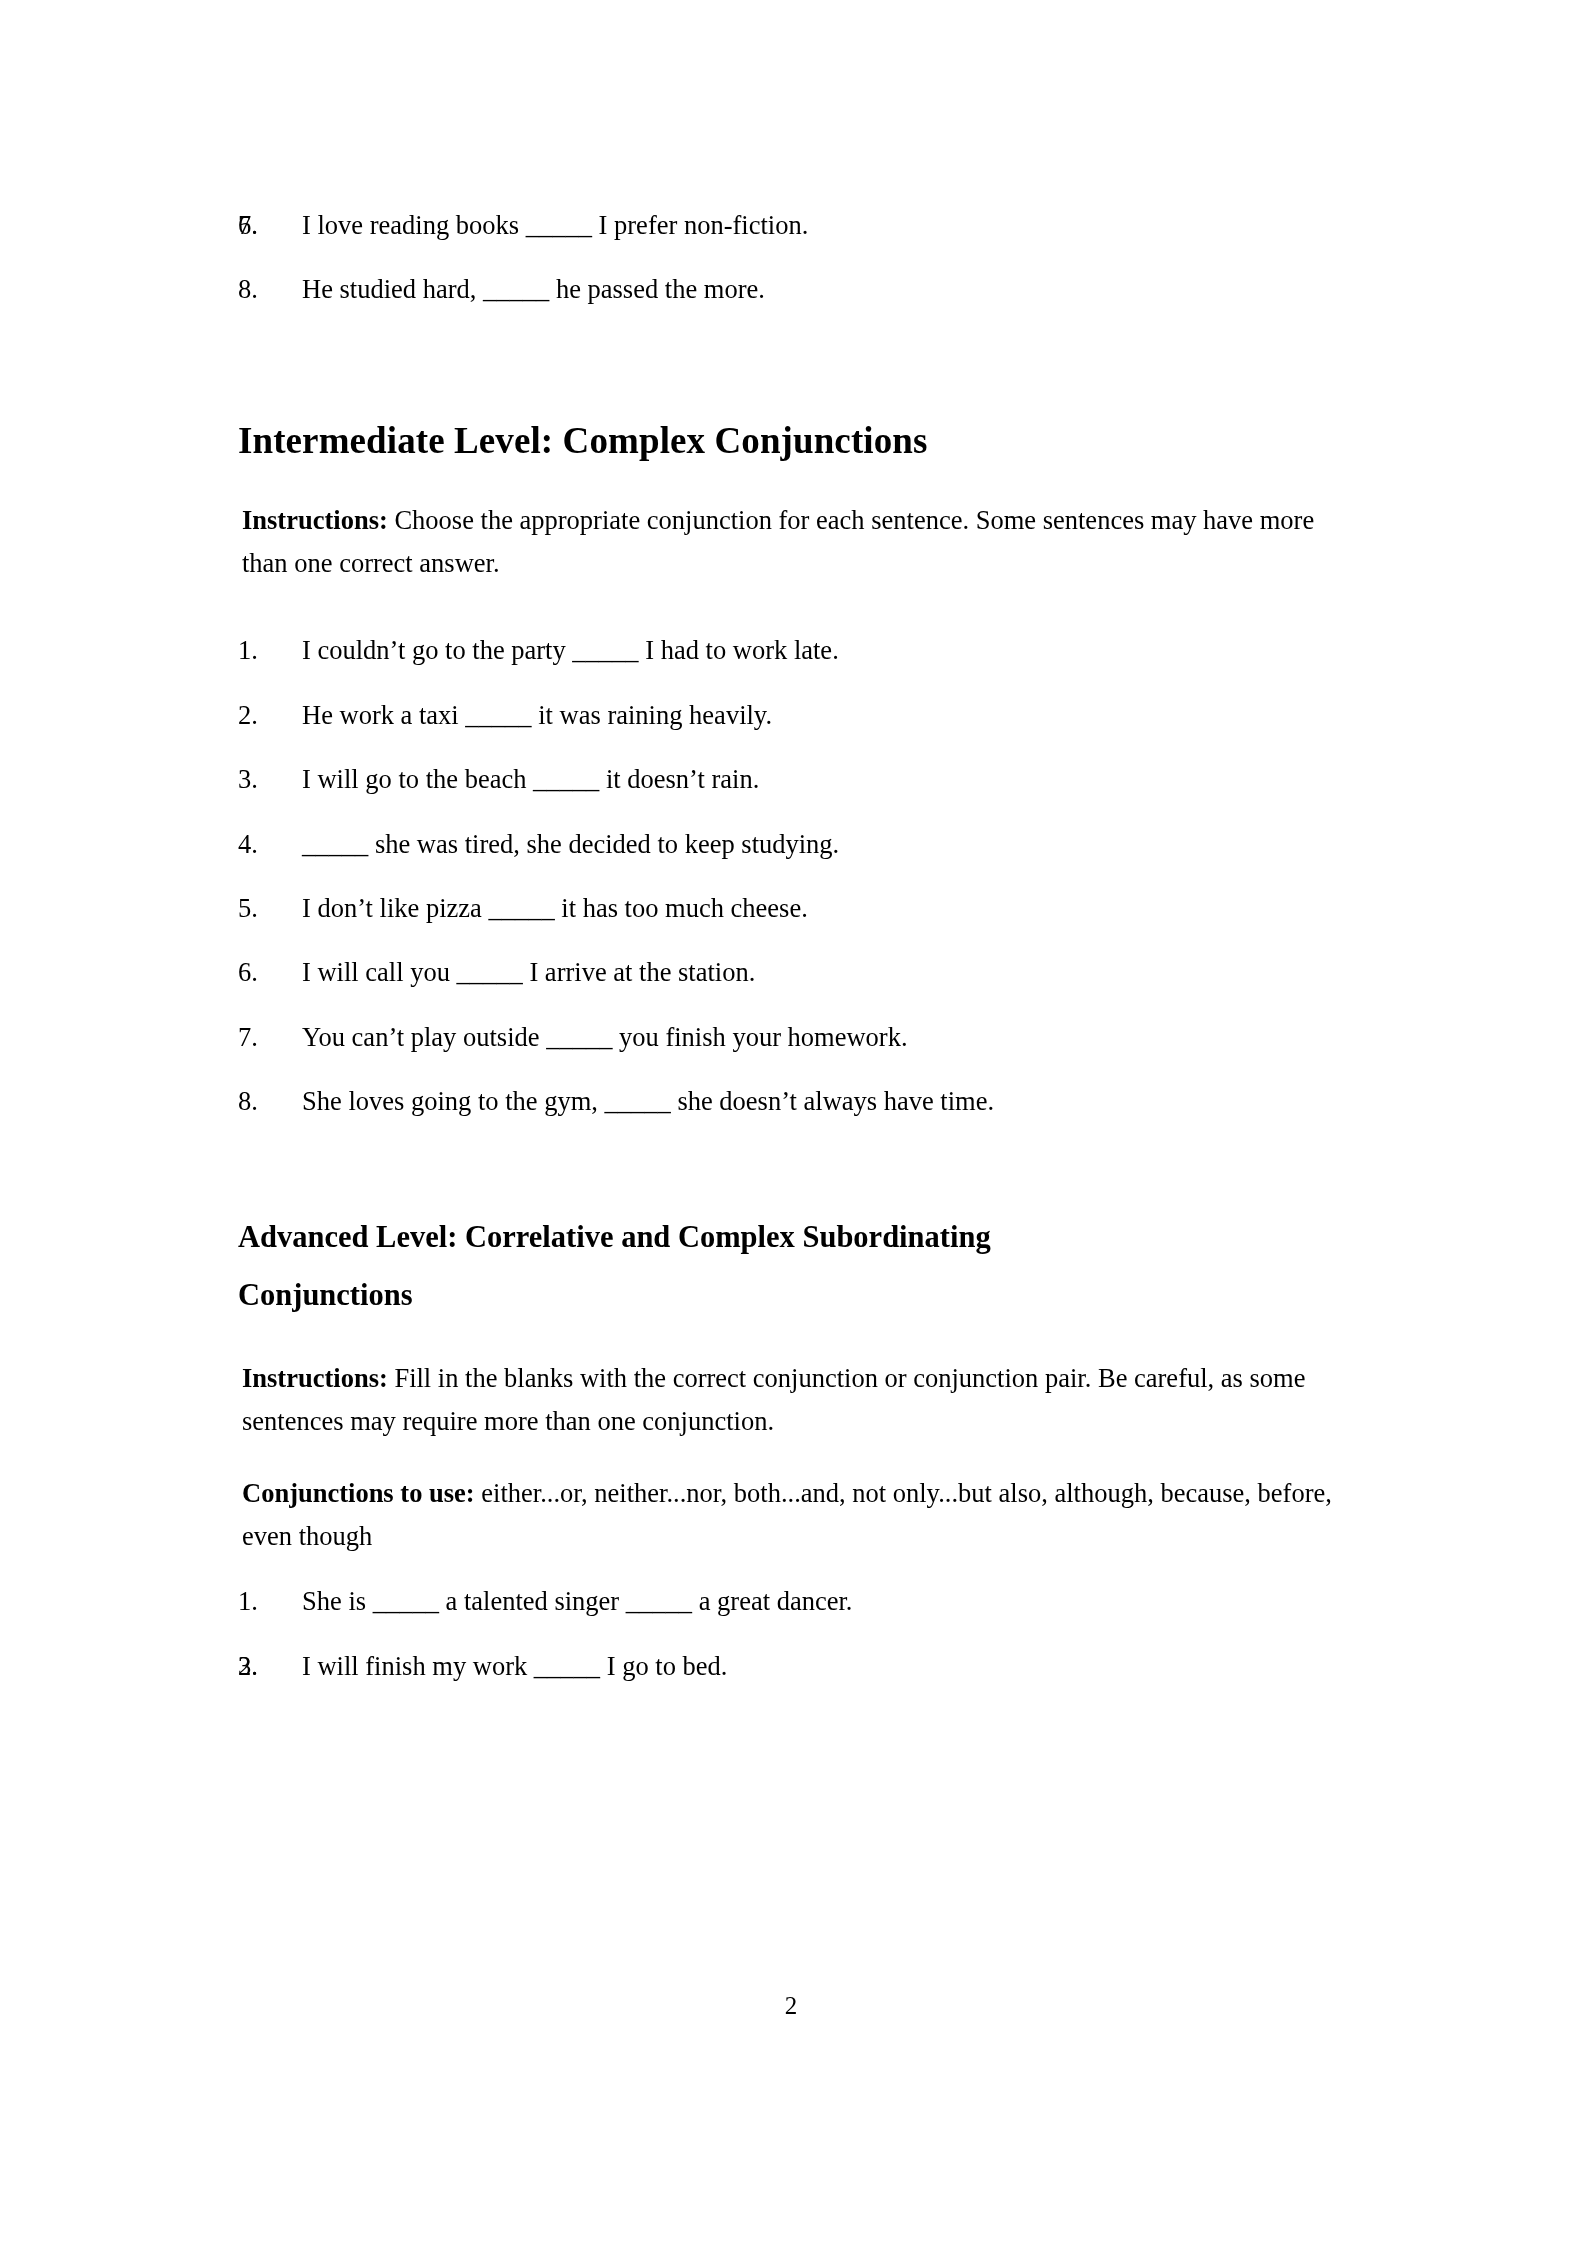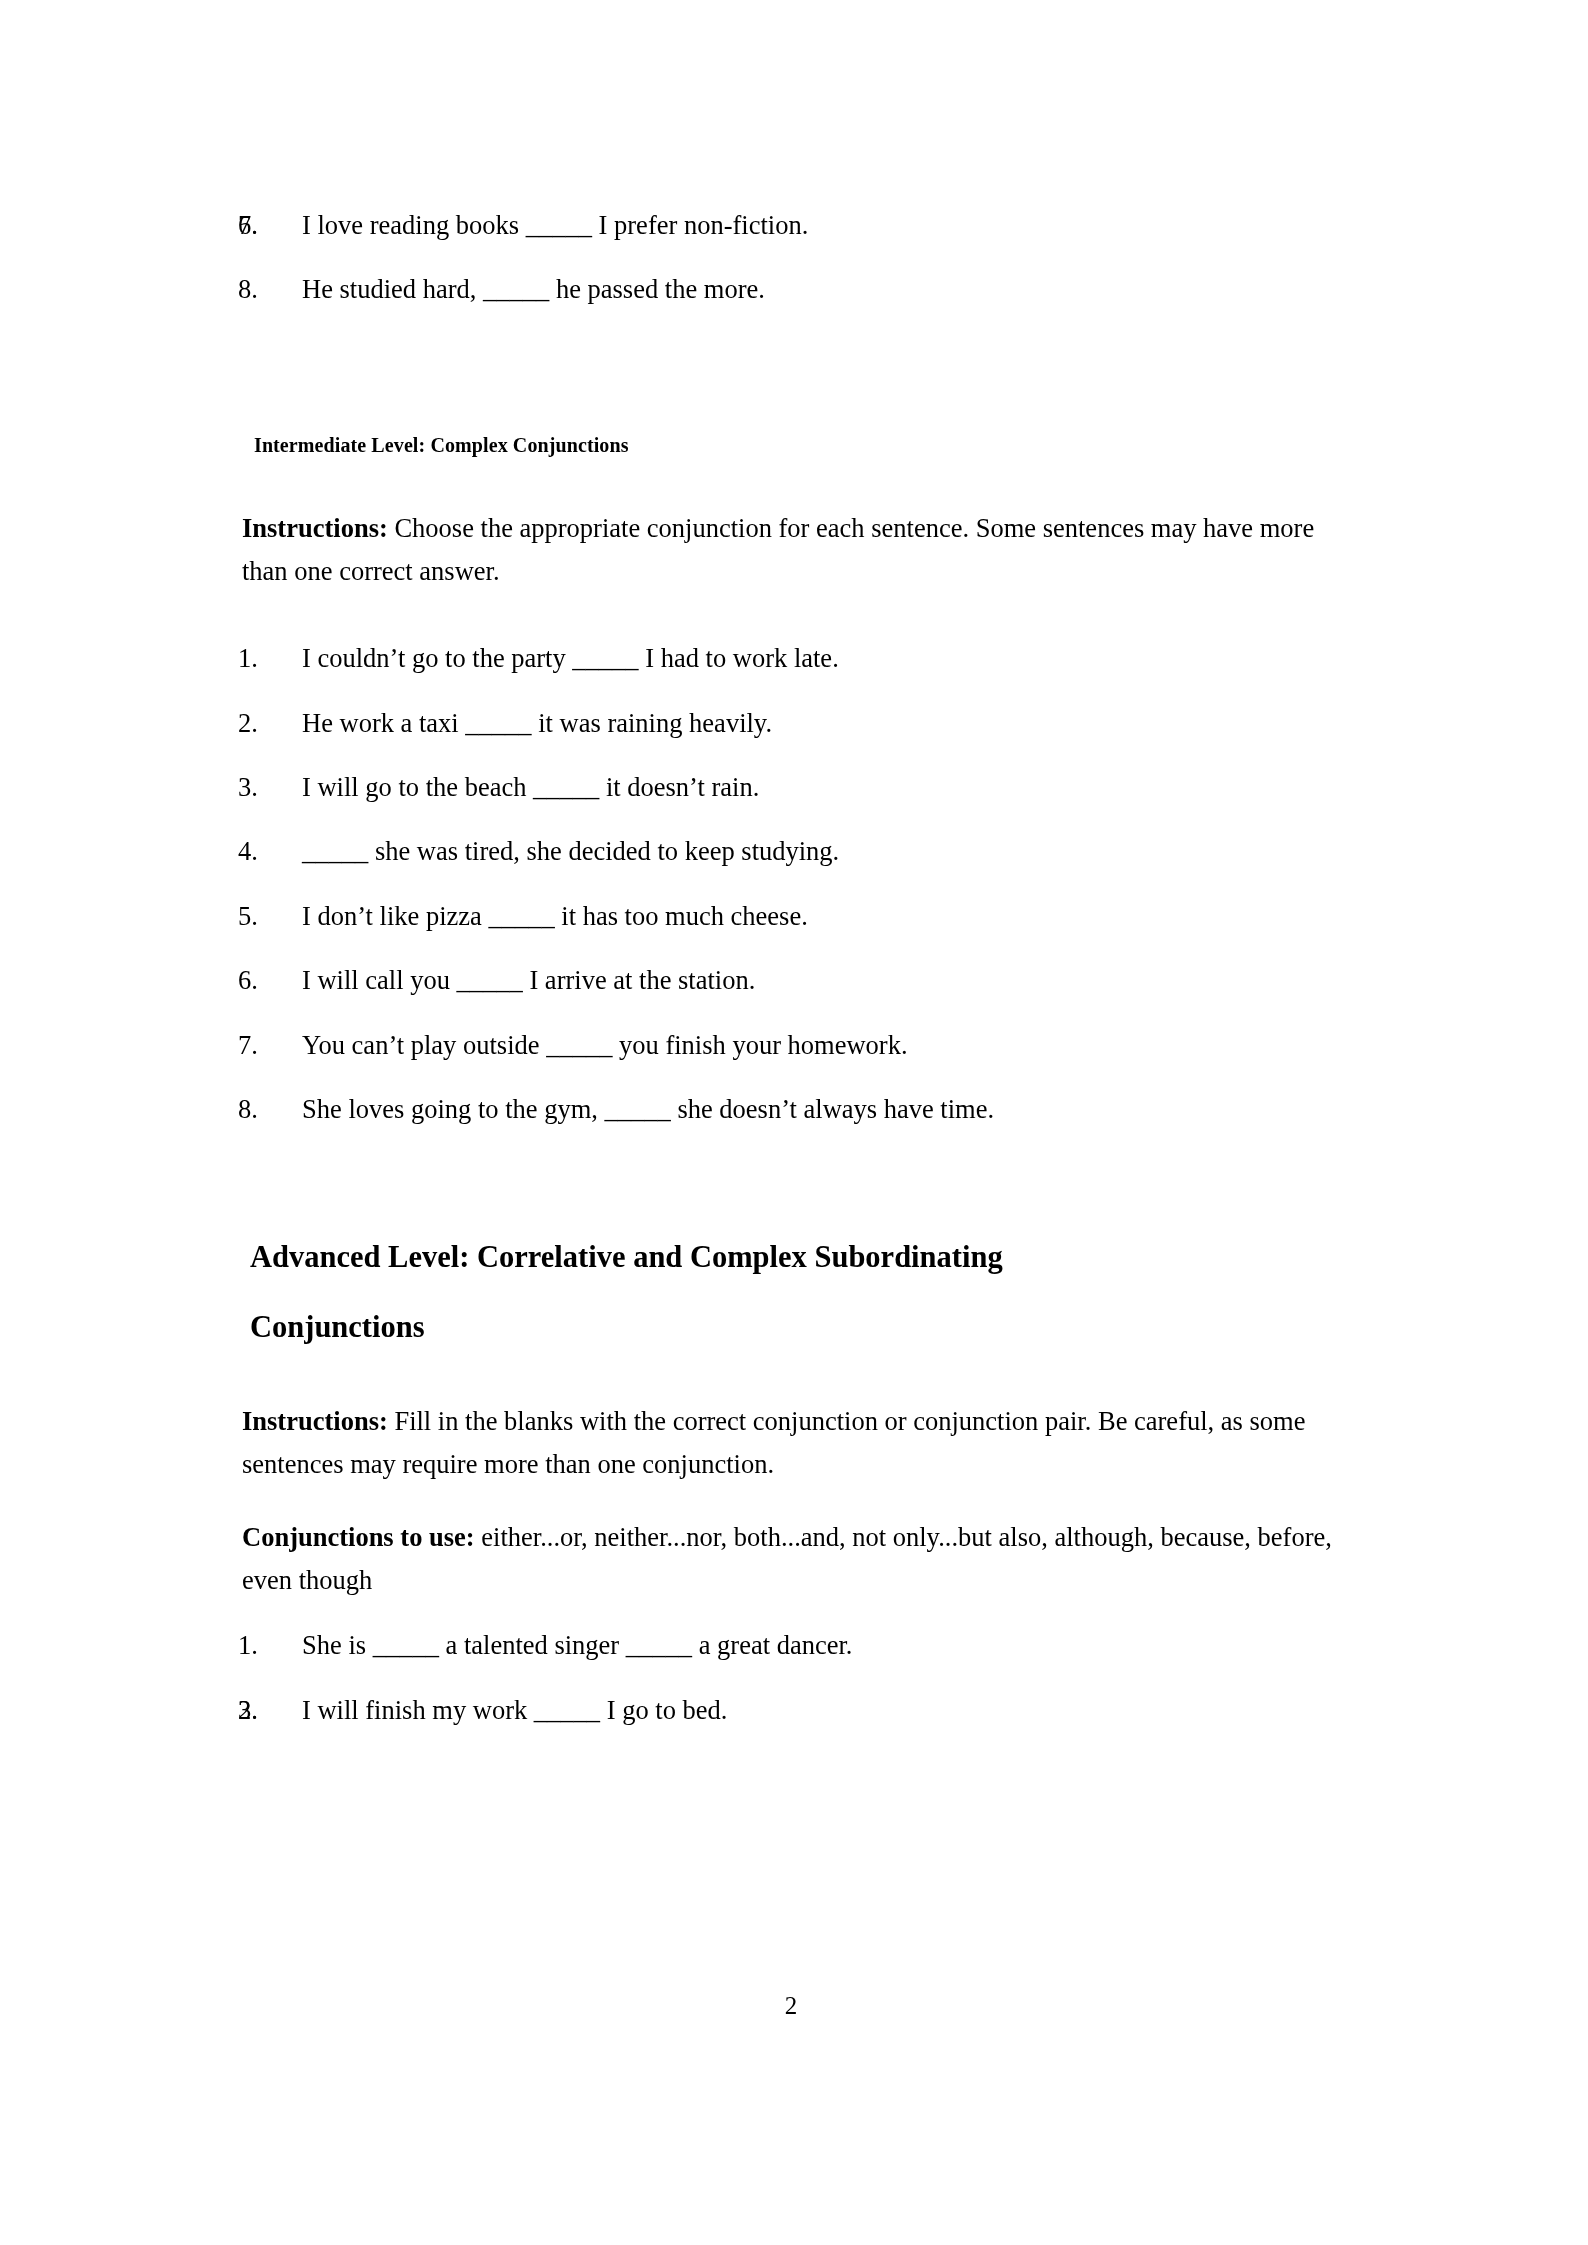--- a/index.html
+++ b/index.html
@@ -22,34 +22,34 @@
     box-sizing: border-box;
   }
   .content {
     position: absolute;
     left: 238px;
     top: 178px;
     width: 1110px;
   }
   
   .section-heading {
-    font-size: 20px;
+    font-size: 37px;
     font-weight: bold;
     line-height: 1.42;
-    margin: 16px;
+    margin: 0;
     letter-spacing: 0.1px;
   }
   .heading-block {
     margin: 0;
   }
   .heading-line {
     font-size: 30.5px;
     font-weight: bold;
     line-height: 1.90;
-    margin: 12px;
+    margin: 0;
   }
   
   .para {
     font-size: 26.5px;
     line-height: 1.62;
     margin: 4px;
     text-align: left;
   }
   .para .lead {
     font-weight: bold;

